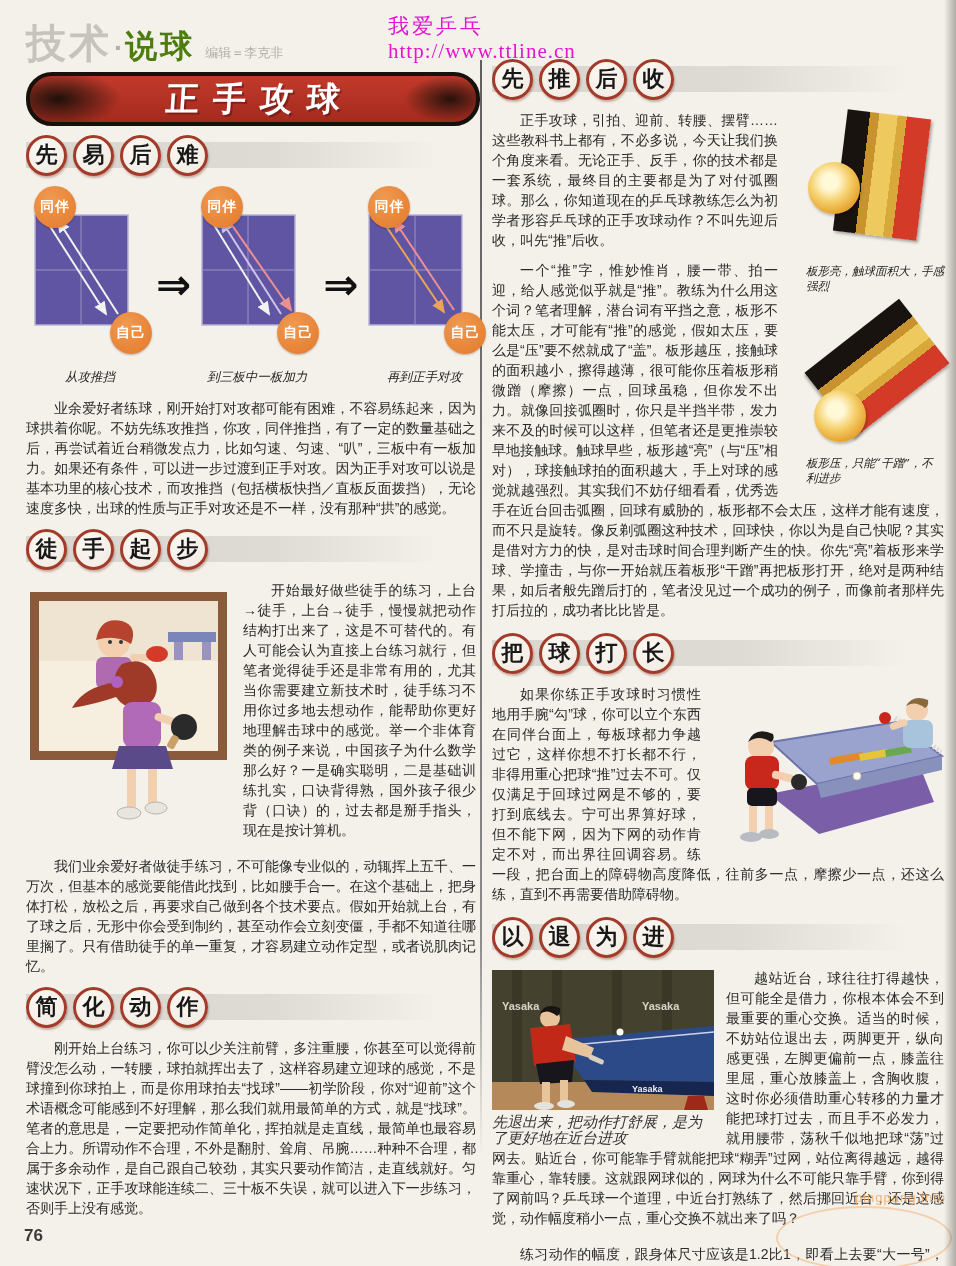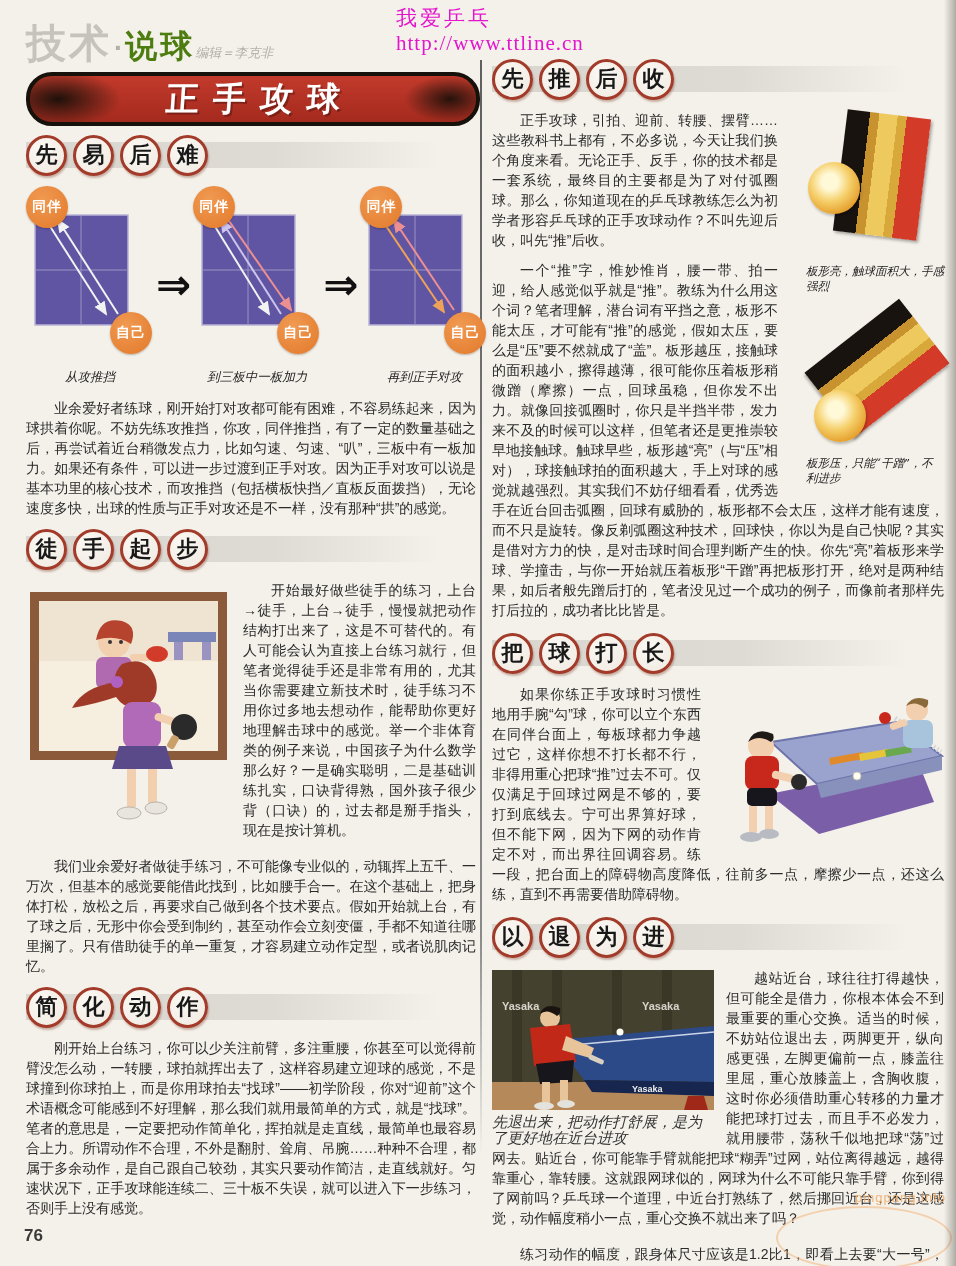--- a/index.html
+++ b/index.html
@@ -5,23 +5,23 @@
   html,body{margin:0;padding:0;}
   .page{position:relative;width:956px;height:1266px;background:#f4f1ea;overflow:hidden;
         font-family:"Liberation Sans","DejaVu Sans",sans-serif;color:#2a2a2a;}
   .scan-edge-right{position:absolute;right:0;top:0;width:12px;height:100%;
         background:linear-gradient(90deg,rgba(0,0,0,0),rgba(60,55,50,.38));}
   
   .masthead{position:absolute;left:26px;top:16px;white-space:nowrap;}
   .mh-cat{font-size:40px;color:#c6c3bd;font-weight:bold;letter-spacing:3px;}
   .mh-dot{font-size:28px;color:#b3b0aa;font-weight:bold;margin:0 2px;}
   .mh-col{font-size:32px;color:#4d7c0f;font-weight:900;letter-spacing:3px;}
-  .mh-ed{font-size:13px;color:#b2afa9;font-style:italic;}
-  .site-stamp{position:absolute;left:388px;top:6px;color:#e316cd;
-        font-family:"DejaVu Sans Mono","Liberation Mono",monospace;line-height:1.2;margin-left:8px;}
+  .mh-ed{font-size:13px;color:#b2afa9;margin-left:10px;}
+  .site-stamp{position:absolute;left:388px;top:14px;color:#e316cd;
+        font-family:"DejaVu Sans Mono","Liberation Mono",monospace;line-height:1.2;}
   .site-name{font-size:21px;letter-spacing:3px;}
   .site-url{font-size:21px;letter-spacing:1px;font-family:Liberation Serif, serif;}
   
   .title-banner{position:absolute;left:26px;top:72px;width:446px;height:46px;border-radius:26px;
         background:
           radial-gradient(ellipse 90px 40px at 28px 50%, rgba(22,15,8,.95), rgba(22,15,8,0) 70%),
           radial-gradient(ellipse 70px 36px at 420px 50%, rgba(22,15,8,.9), rgba(22,15,8,0) 65%),
           linear-gradient(#c23a2b,#a42a1e);
         border:4px solid #17110c;display:flex;align-items:center;justify-content:center;}
   .title-banner span{color:#ffffff;font-size:33px;font-weight:900;letter-spacing:14px;
@@ -40,21 +40,21 @@
         background:radial-gradient(circle at 35% 30%,#fbf8f3,#efe9e0);box-shadow:1px 2px 2px rgba(120,60,40,.35);}
   
   .body-text{font-size:14px;line-height:20px;text-align:justify;text-indent:2em;margin:6px 0 10px;}
   .flow::after{content:"";display:block;clear:both;}
   
   .diagram-row{display:flex;align-items:flex-start;margin:2px 0 8px;}
   .diagram{position:relative;width:128px;height:204px;flex:0 0 auto;}
   .bubble{position:absolute;width:42px;height:42px;border-radius:50%;color:#fff;font-size:14px;font-weight:bold;
         display:flex;align-items:center;justify-content:center;letter-spacing:1px;
         background:radial-gradient(circle at 38% 32%,#f09a52,#e2792a);box-shadow:0 1px 2px rgba(0,0,0,.25);z-index:2;}
-  .bubble.partner{top:0;left:0;}
+  .bubble.partner{top:0;left:8px;}
   .bubble.self{top:126px;right:2px;}
   .table-svg{position:absolute;top:28px;left:8px;}
   .diagram-caption{position:absolute;bottom:4px;left:0;width:100%;text-align:center;font-size:12.5px;color:#222;
         font-family:"DejaVu Serif","Liberation Serif",serif;font-style:italic;}
   .flow-arrow{font-size:42px;font-weight:900;color:#111;line-height:1;margin:78px 2px 0;flex:0 0 auto;}
   
   .girl-fig{float:left;width:205px;height:245px;margin:4px 12px 4px 0;}
   
   .paddle-figs{float:right;width:138px;margin:0 0 6px 28px;}
   .paddle-fig{position:relative;height:150px;margin-bottom:4px;}

